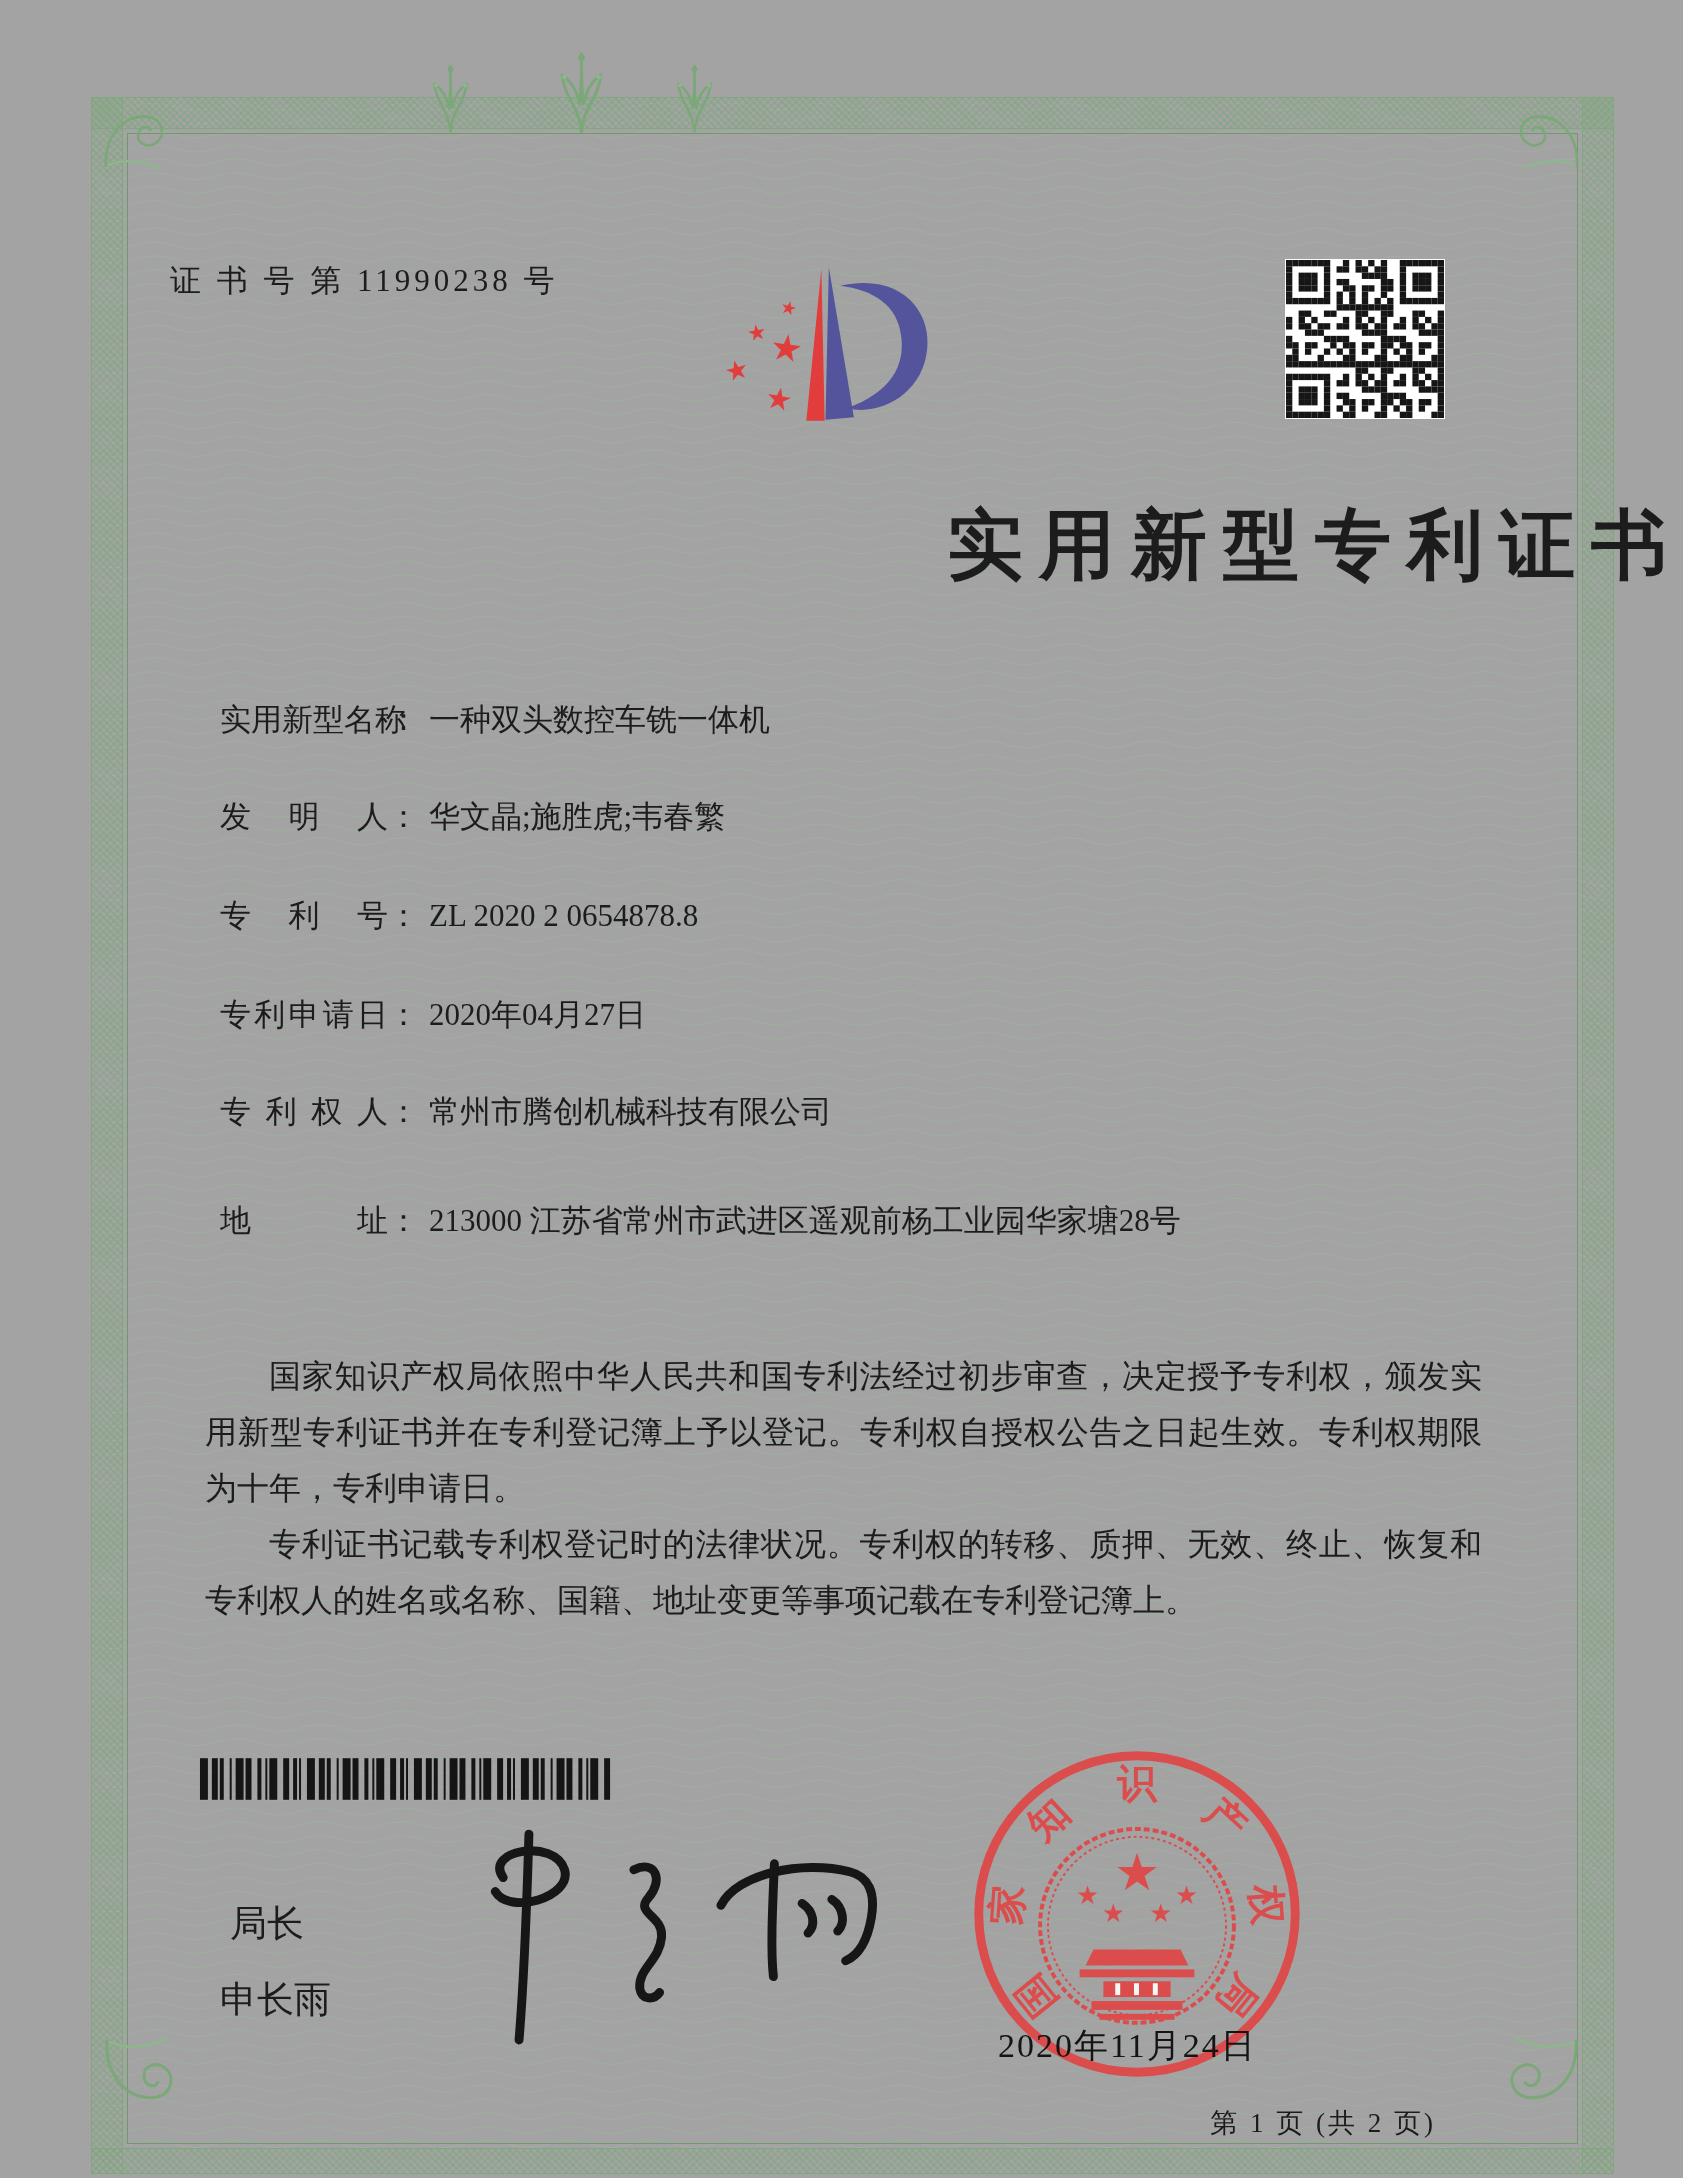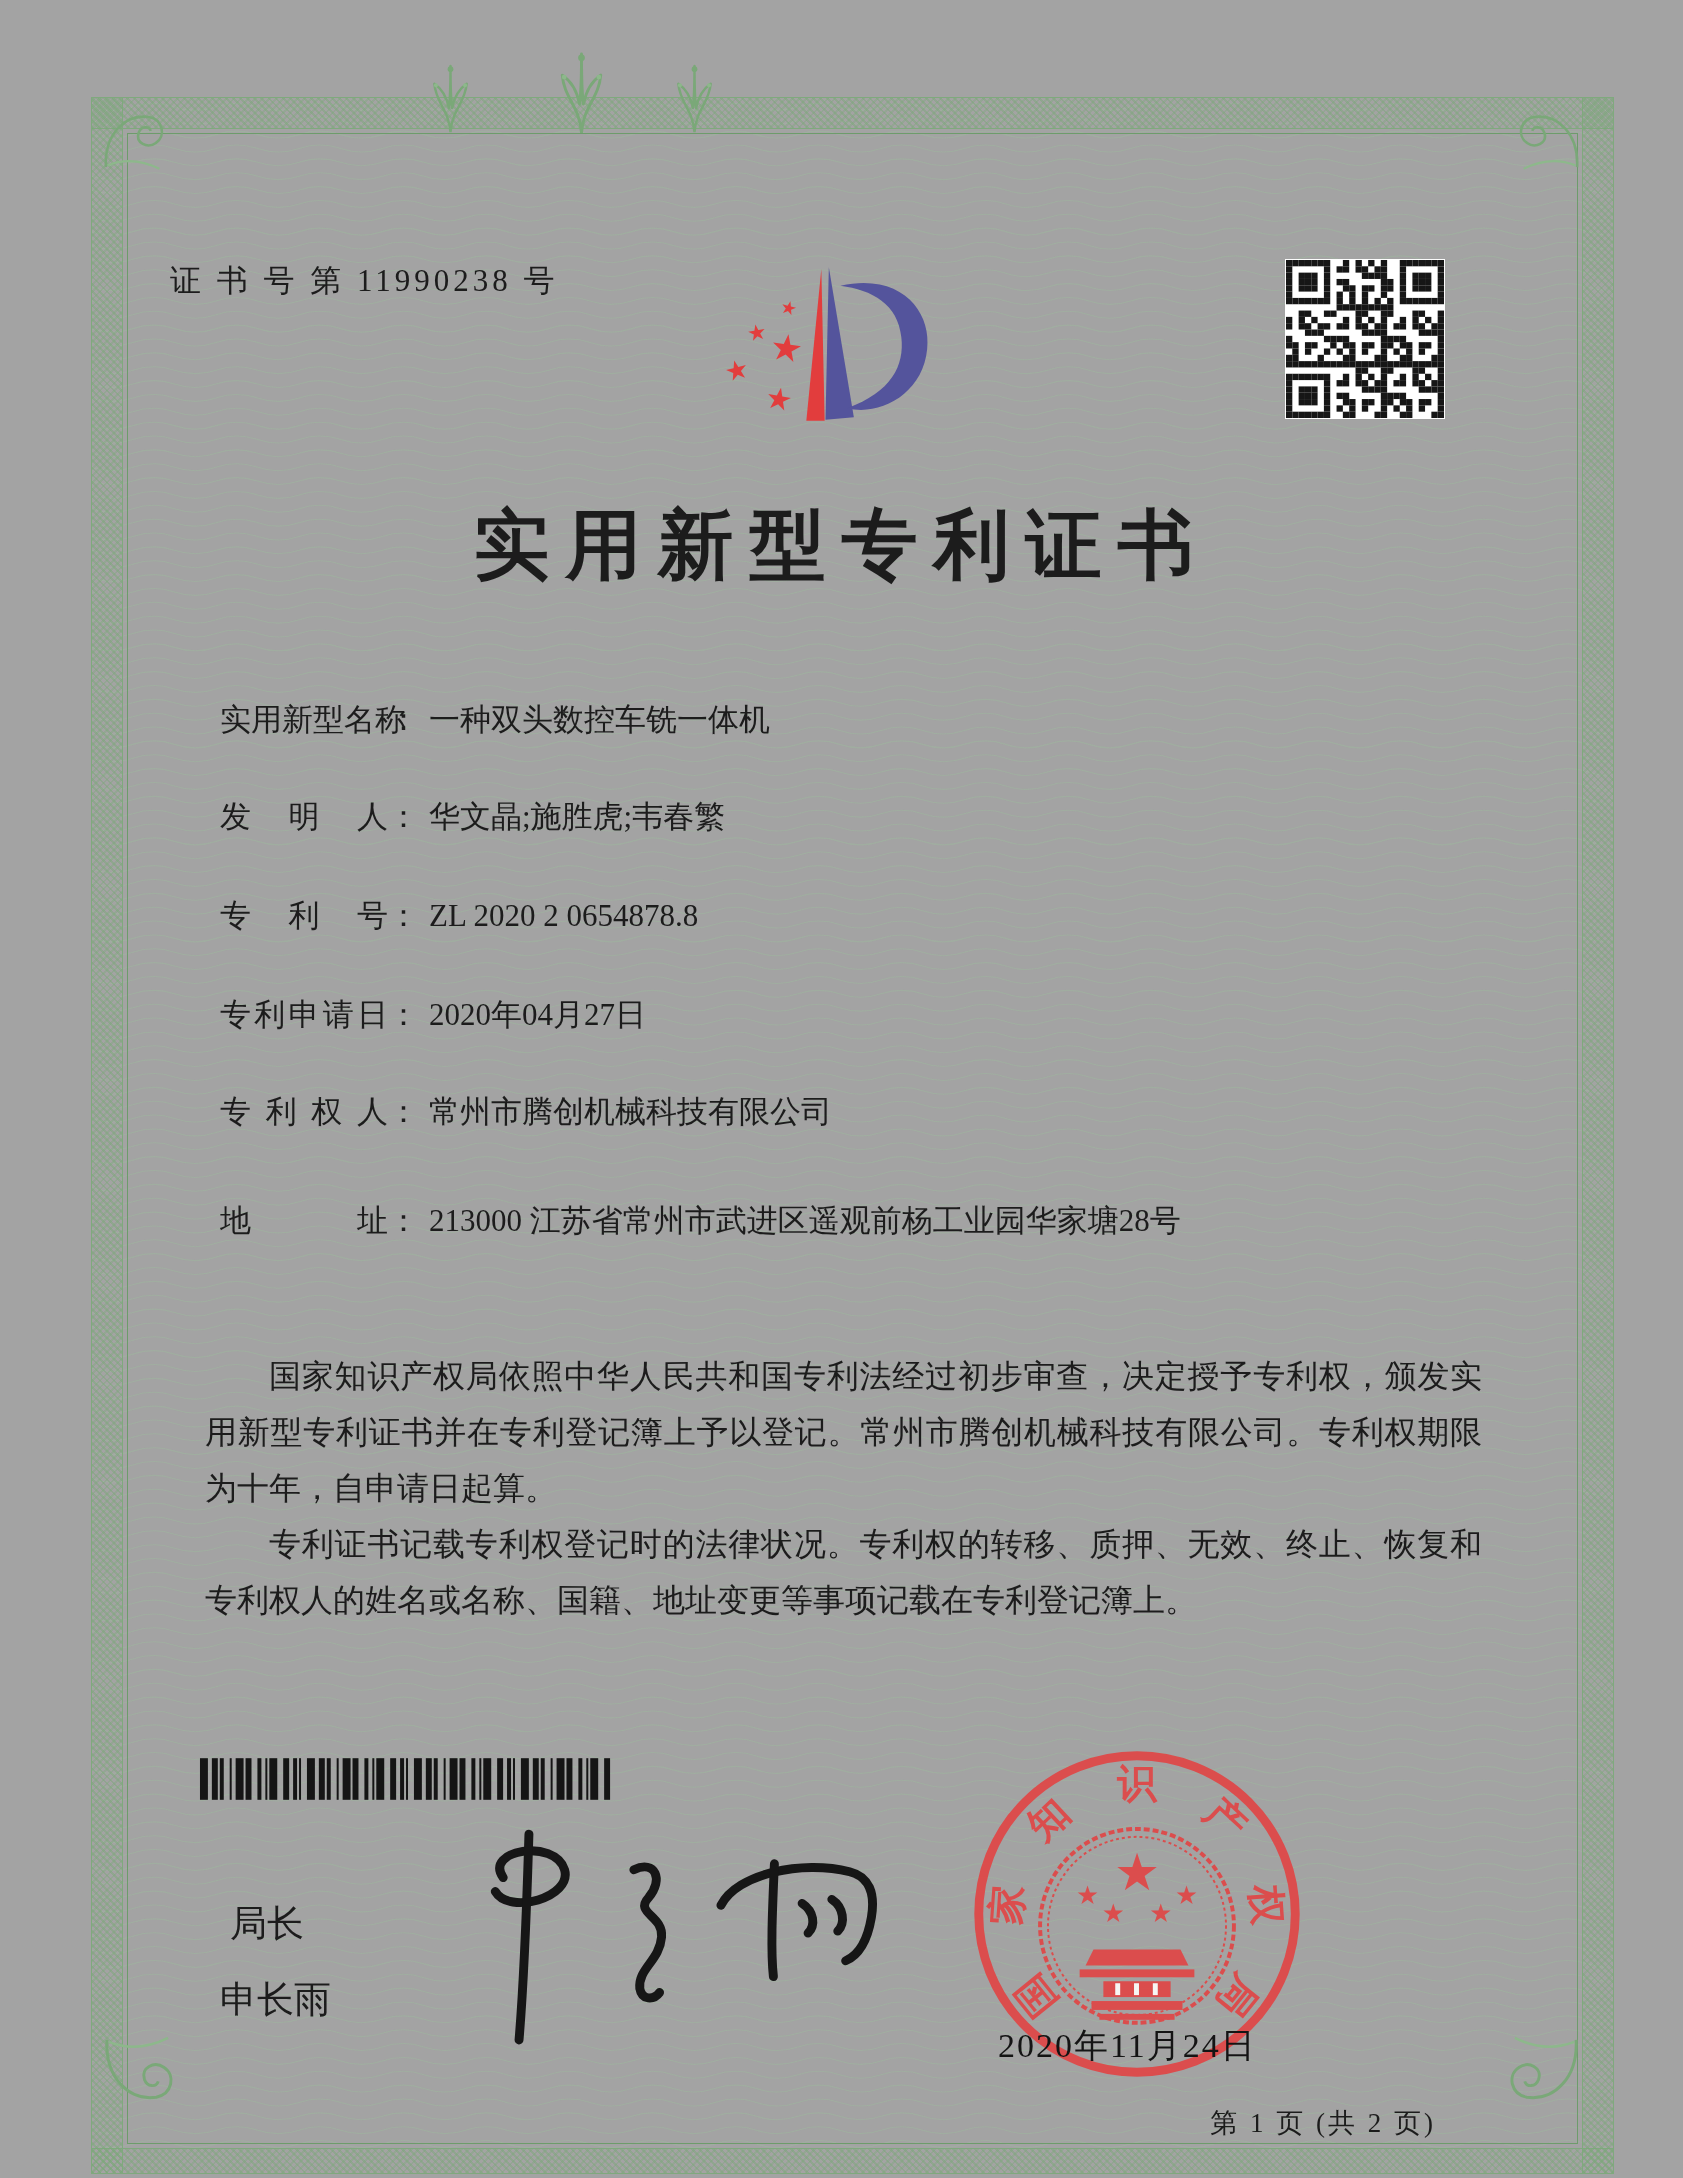--- a/index.html
+++ b/index.html
@@ -19,21 +19,21 @@
   .band-bottom{left:91px;right:69px;bottom:4px;height:24px;}
   .band-left{left:91px;top:97px;bottom:4px;width:30px;}
   .band-right{right:69px;top:97px;bottom:4px;width:30px;}
   .pinstripe{position:absolute;left:127px;right:105px;top:133px;bottom:34px;
     border:1.5px solid #6d9c6b;z-index:2;}
   .ornament{position:absolute;z-index:3;}
   
   .cert-number{position:absolute;left:170px;top:260px;font-size:31px;letter-spacing:4px;z-index:5;}
   .logo{position:absolute;left:683px;top:244px;width:255px;height:200px;z-index:5;}
   .qr{position:absolute;left:1285px;top:259px;width:160px;height:160px;z-index:5;}
-  .title{position:absolute;left:0;top:495px;width:1683px;text-align:center;
+  .title{position:absolute;left:0;top:495px;width:1683px;text-align:right;
     font-size:76px;font-weight:700;letter-spacing:16px;z-index:5;}
   
   .field-row{position:absolute;left:220px;width:1287px;font-size:31px;z-index:5;white-space:nowrap;}
   .field-label{display:inline-block;width:168px;text-align:justify;text-align-last:justify;vertical-align:bottom;}
   .colon{display:inline-block;}
   .field-value{margin-left:10px;text-align:right;}
   .fr7-l2{position:absolute;left:606px;}
   .fr7-c2{position:absolute;left:762px;}
   .fr7-v2{position:absolute;left:822px;}
   
@@ -612,21 +612,21 @@
     <span class="field-label">专利申请日</span><span class="colon">：</span><span class="field-value">2020年04月27日</span>
   </div>
   <div class="field-row" style="top:1091px">
     <span class="field-label">专利权人</span><span class="colon">：</span><span class="field-value">常州市腾创机械科技有限公司</span>
   </div>
   <div class="field-row" style="top:1200px">
     <span class="field-label">地址</span><span class="colon">：</span><span class="field-value">213000 江苏省常州市武进区遥观前杨工业园华家塘28号</span>
   </div>
 
   <div class="body-text">
-    <p>国家知识产权局依照中华人民共和国专利法经过初步审查，决定授予专利权，颁发实用新型专利证书并在专利登记簿上予以登记。常州市腾创机械科技有限公司。专利权期限为十年，自申请日起算。</p>
+    <p>国家知识产权局依照中华人民共和国专利法经过初步审查，决定授予专利权，颁发实用新型专利证书并在专利登记簿上予以登记。专利权自授权公告之日起生效。专利权期限为十年，专利申请日。</p>
     <p>专利证书记载专利权登记时的法律状况。专利权的转移、质押、无效、终止、恢复和专利权人的姓名或名称、国籍、地址变更等事项记载在专利登记簿上。</p>
   </div>
 
   <svg class="barcode" id="barcode-svg" viewBox="0 0 424 42" xmlns="http://www.w3.org/2000/svg">
       <rect x="2" y="0" width="8" height="42" fill="#151515"></rect>
       <rect x="14" y="0" width="6" height="42" fill="#151515"></rect>
       <rect x="22" y="0" width="4" height="42" fill="#151515"></rect>
       <rect x="32" y="0" width="2" height="42" fill="#151515"></rect>
       <rect x="38" y="0" width="8" height="42" fill="#151515"></rect>
       <rect x="48" y="0" width="6" height="42" fill="#151515"></rect>

